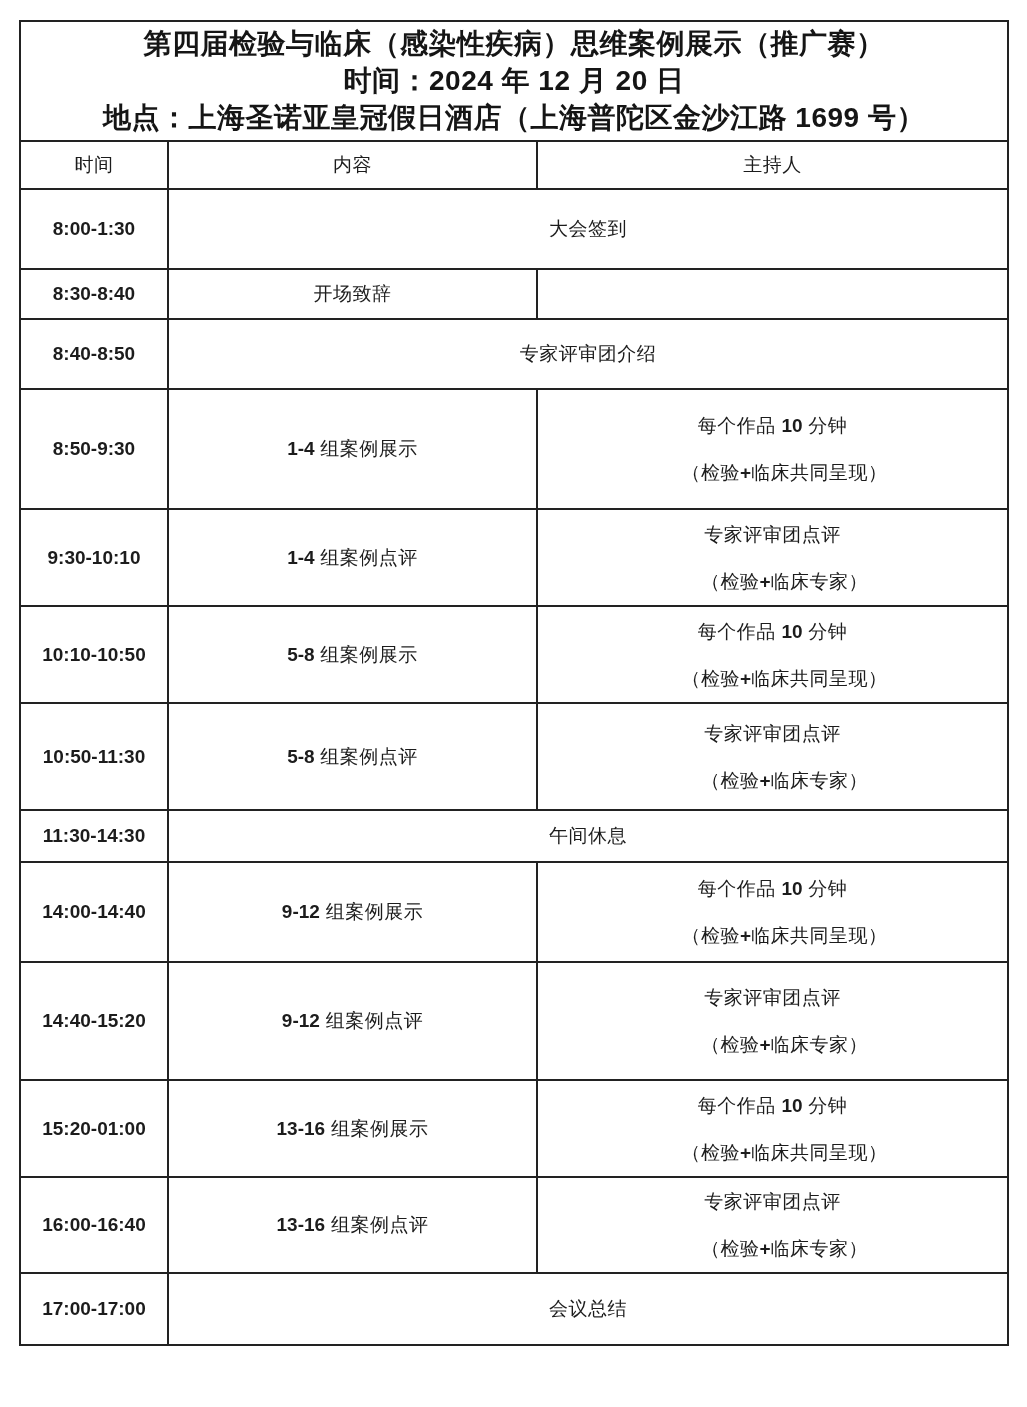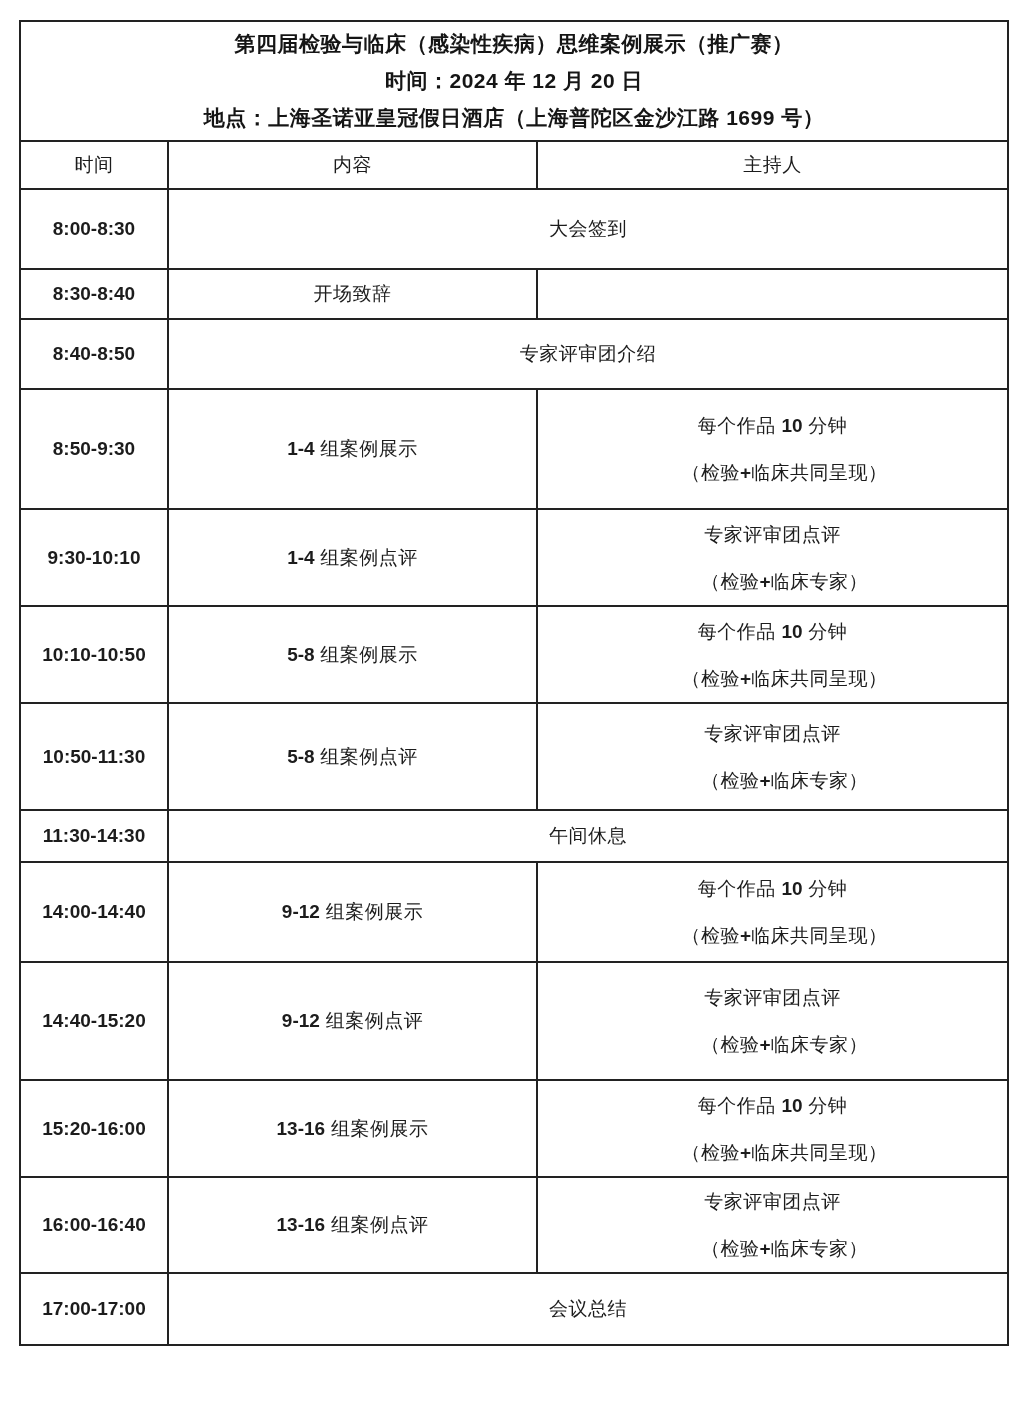--- a/index.html
+++ b/index.html
@@ -30,21 +30,21 @@
     font-size: 19px;
     color: #1c1c1c;
     letter-spacing: 0.5px;
   }
   
   td.title-cell {
     padding: 8px 0 6px 0;
   }
   .t-line {
     font-weight: 700;
-    font-size: 21px;
+    font-size: 28px;
     line-height: 30px;
     margin: 7px 0;
     color: #151515;
     letter-spacing: 0.5px;
   }
   tr.head-row th {
     height: 46px;
     font-weight: 400;
     font-size: 19px;
     border-radius: 6px;
@@ -88,21 +88,21 @@
         </td>
       </tr>
       <tr class="head-row">
         <th>时间</th>
         <th>内容</th>
         <th>主持人</th>
       </tr>
     </tbody>
     <tbody id="schedule-rows">
         <tr>
-          <td class="c-time" style="height:78px"><span class="num">8:00-8:30</span></td>
+          <td class="c-time" style="height:78px"><span class="num">8:00-1:30</span></td>
           <td class="c-merged" colspan="2">大会签到</td>
         </tr>
         <tr>
           <td class="c-time" style="height:48px"><span class="num">8:30-8:40</span></td>
           <td class="c-content">开场致辞</td>
           <td class="c-host"></td>
         </tr>
         <tr>
           <td class="c-time" style="height:68px"><span class="num">8:40-8:50</span></td>
           <td class="c-merged" colspan="2">专家评审团介绍</td>
@@ -153,21 +153,21 @@
         </tr>
         <tr>
           <td class="c-time" style="height:116px"><span class="num">14:40-15:20</span></td>
           <td class="c-content"><span class="num">9-12</span> 组案例点评</td>
           <td class="c-host">
             <div class="line">专家评审团点评</div>
             <div class="line">（检验<span class="num">+</span>临床专家）</div>
           </td>
         </tr>
         <tr>
-          <td class="c-time" style="height:95px"><span class="num">15:20-16:00</span></td>
+          <td class="c-time" style="height:95px"><span class="num">15:20-01:00</span></td>
           <td class="c-content"><span class="num">13-16</span> 组案例展示</td>
           <td class="c-host">
             <div class="line">每个作品 <span class="num">10</span> 分钟</div>
             <div class="line">（检验<span class="num">+</span>临床共同呈现）</div>
           </td>
         </tr>
         <tr>
           <td class="c-time" style="height:94px"><span class="num">16:00-16:40</span></td>
           <td class="c-content"><span class="num">13-16</span> 组案例点评</td>
           <td class="c-host">

